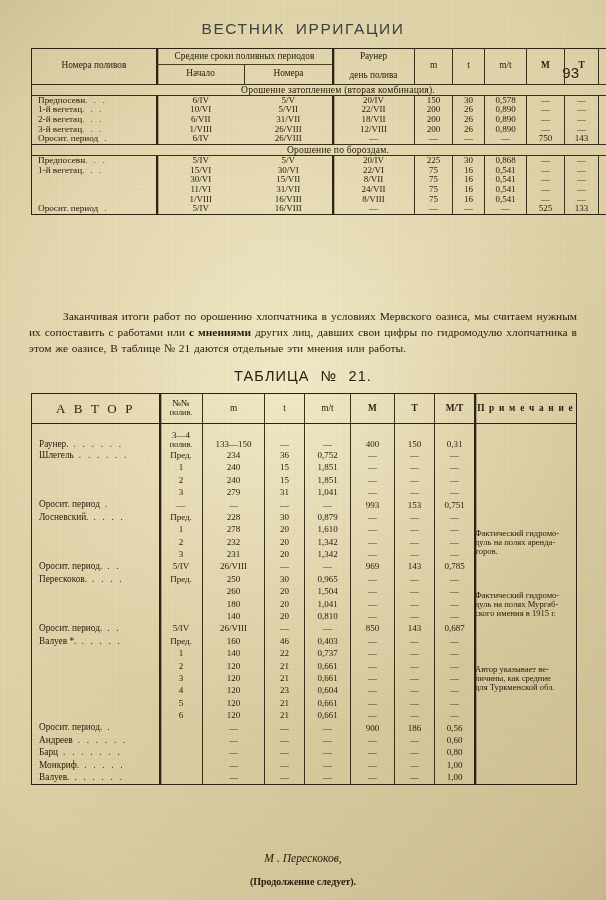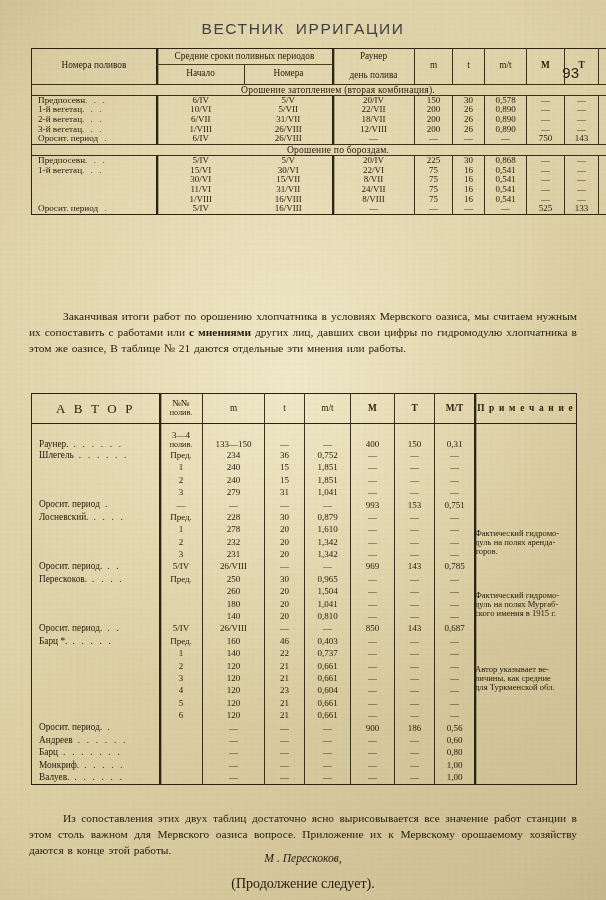--- a/index.html
+++ b/index.html
@@ -183,22 +183,23 @@
     font-style: italic;
     font-size: 11.6px;
     color: #241c0e;
   }
   .contd {
     position: absolute;
     left: 0;
     width: 606px;
     top: 876px;
     text-align: center;
-    font-size: 14px;
+    font-size: 10px;
     color: #241c0e;
+    font-weight: bold;
   }
 
   .smallcap { font-size: 8.2px; }
 </style>
 </head>
 <body>
 
 <div class="paper"></div>
 <div class="grain"></div>
 
@@ -377,20 +378,21 @@
           <td class="c vl">—</td>
           <td class="c vl">525</td>
           <td class="c vl">133</td>
           <td class="c vl">0,456</td>
         </tr>
       </tbody>
   </table>
 
   <p class="para" id="para1"><span>Заканчивая итоги работ по орошению  хлопчатника  в условиях Мервского оазиса, мы считаем  нужным их сопоставить с работами или </span><span class="strongish">с мнениями</span><span> других лиц, давших свои  цифры по гидромодулю  хлопчатника  в этом же оазисе, В таблице № 21 даются отдельные эти мнения или работы.</span></p>
 
+  <div class="table-caption">ТАБЛИЦА  № 21.</div>
 
   <table class="tbl frame" id="table21">
     <colgroup>
       <col style="width:128px">
       <col style="width:43px">
       <col style="width:62px">
       <col style="width:40px">
       <col style="width:46px">
       <col style="width:44px">
       <col style="width:40px">
@@ -587,21 +589,21 @@
           <td class="rowlabel l"><span>Ороcит. период.</span><span class="dots" style="margin-left: 5px;">. .</span></td>
           <td class="c dbl-l">5/IV</td>
           <td class="c vl">26/VIII</td>
           <td class="c vl">—</td>
           <td class="c vl">—</td>
           <td class="c vl">850</td>
           <td class="c vl">143</td>
           <td class="c vl">0,687</td>
         </tr>
         <tr>
-          <td class="rowlabel l"><span>Барц *.</span><span class="dots" style="margin-left: 5px;">. . . . .</span></td>
+          <td class="rowlabel l"><span>Валуев *.</span><span class="dots" style="margin-left: 5px;">. . . . .</span></td>
           <td class="c dbl-l">Пред.</td>
           <td class="c vl">160</td>
           <td class="c vl">46</td>
           <td class="c vl">0,403</td>
           <td class="c vl">—</td>
           <td class="c vl">—</td>
           <td class="c vl">—</td>
           <td class="note dbl-l" rowspan="7">
             <div>Автор указывает  ве-</div>
             <div>личины,  как  средние</div>
@@ -719,17 +721,16 @@
           <td class="c vl">—</td>
           <td class="c vl">—</td>
           <td class="c vl">—</td>
           <td class="c vl">—</td>
           <td class="c vl">1,00</td>
           <td class="note dbl-l">&nbsp;</td>
         </tr>
       </tbody>
   </table>
 
-  <p class="para" id="para2">Из сопоставления  этих двух таблиц достаточно ясно  вырисовывается все значение работ станции в этом столь важном для Мервского оазиса вопросе. Приложение их к Мервскому орошаемому  хозяйству даются в конце этой работы.</p>
   <div class="signature">М . Перескоков,</div>
   <div class="contd">(Продолжение следует).</div>
 
 </div>
 
 </body></html>

